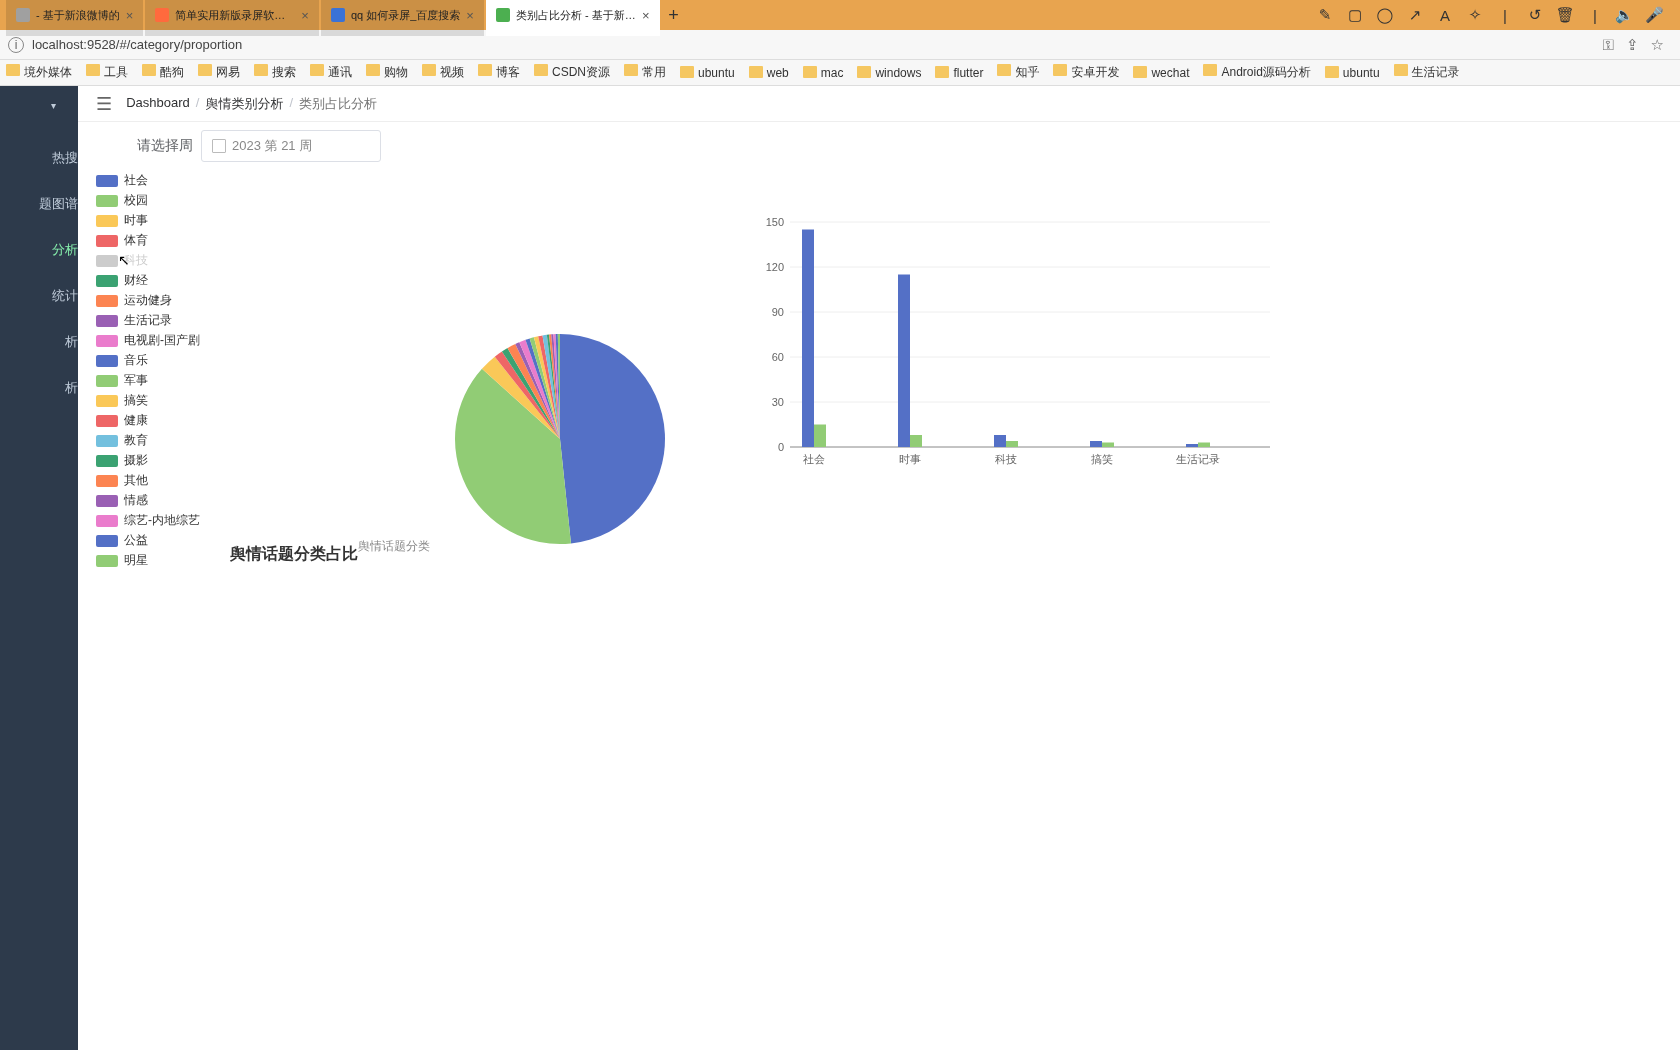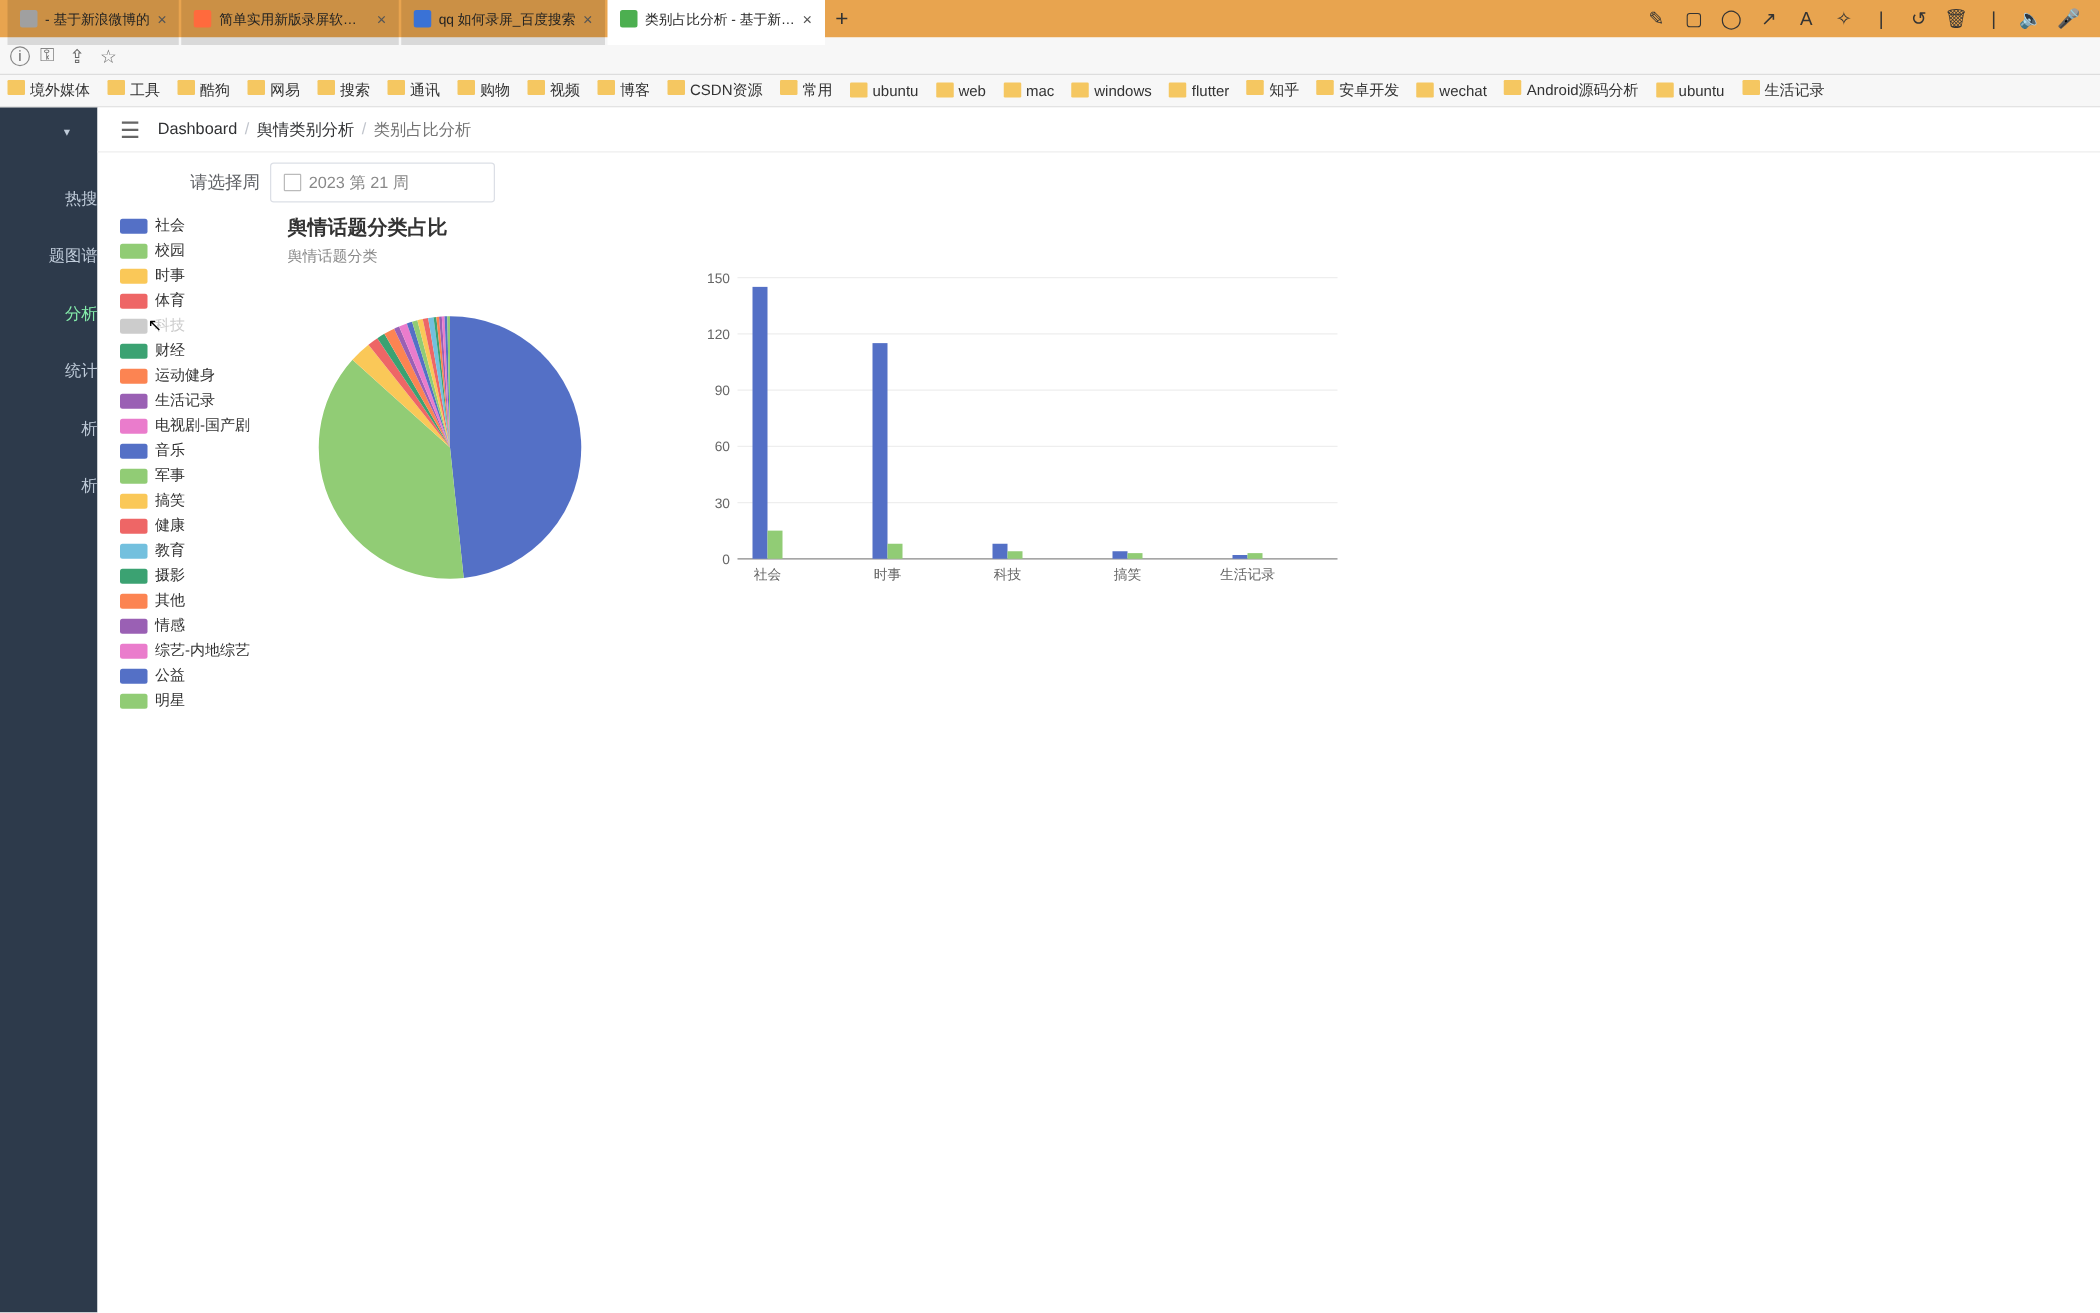--- a/index.html
+++ b/index.html
@@ -34,34 +34,34 @@
 
     .main { flex: 1; background: #fff; display:flex; flex-direction:column; }
     .topbar { height: 36px; display: flex; align-items: center; padding: 0 18px; gap: 14px; border-bottom: 1px solid #eee; }
     .ham { font-size: 18px; color: #666; cursor:pointer; }
     .breadcrumb { display: flex; gap: 6px; font-size: 13px; color: #606266; }
     .breadcrumb .sep { color: #c0c4cc; }
     .breadcrumb a { color:#303133; text-decoration:none;}
     .breadcrumb .cur { color:#737373; }
 
     .content { flex:1; padding: 8px 18px; position:relative;}
-    .week-row { display: flex; align-items: center; gap: 8px; margin-left: 56px; margin-bottom: 10px; }
+    .week-row { display: flex; align-items: center; gap: 8px; margin-left: 41px; margin-bottom: 10px; }
     .week-label { font-size: 14px; color: #606266; }
     .week-input { border: 1px solid #dcdfe6; border-radius: 3px; height: 32px; padding: 0 10px; display:flex; align-items:center; gap:6px; font-size:13px; color:#888; width:180px;}
     .cal-icon { width:14px;height:14px;border:1px solid #bbb;border-radius:1px;position:relative;}
 
     .charts-row { display: flex; gap: 60px; }
     .pie-block { display:flex; gap: 30px; }
     .legend { display:flex; flex-direction:column; gap:3px; margin-left:0; }
     .lg { display:flex; align-items:center; gap:6px; font-size:12px; color:#333; cursor:pointer;}
     .lg .sw { width:22px; height:12px; border-radius:2px; }
     .lg.dimmed { color:#ccc; }
     .lg.dimmed .sw { background:#ccc !important; }
 
-    .pie-wrap { display:flex; flex-direction:column; align-items:flex-start; }
+    .pie-wrap { display:flex; flex-direction:row; align-items:flex-end; }
     .pie-title { font-size:16px; font-weight:600; color:#333; margin-bottom:4px;}
     .pie-sub { font-size:12px; color:#888; margin-bottom:14px;}
     .pie-svg { width: 260px; height: 260px; }
 
     .bar-wrap { flex:1; padding-top:40px;}
     .bar-svg { width: 530px; height: 270px; }
     .axis-text { font-size: 11px; fill: #666; }
     .grid-line { stroke: #eee; stroke-width:1;}
     .axis-line { stroke: #888; stroke-width:1;}
 
@@ -104,20 +104,21 @@
     <span class="chrome-icon">↺</span>
     <span class="chrome-icon">🗑</span>
     <span class="chrome-icon">|</span>
     <span class="chrome-icon">🔈</span>
     <span class="chrome-icon">🎤</span>
   </div>
 </div>
 
 <div class="addr-bar">
   <span class="addr-icon">i</span>
+  <span class="addr-text">localhost:9528/#/category/proportion</span>
   <div class="addr-right">
     <span>⚿</span>
     <span>⇪</span>
     <span>☆</span>
   </div>
 </div>
 
 <div class="bm-bar" id="bm-host">
     <div class="bm">
       <span class="folder"></span>

